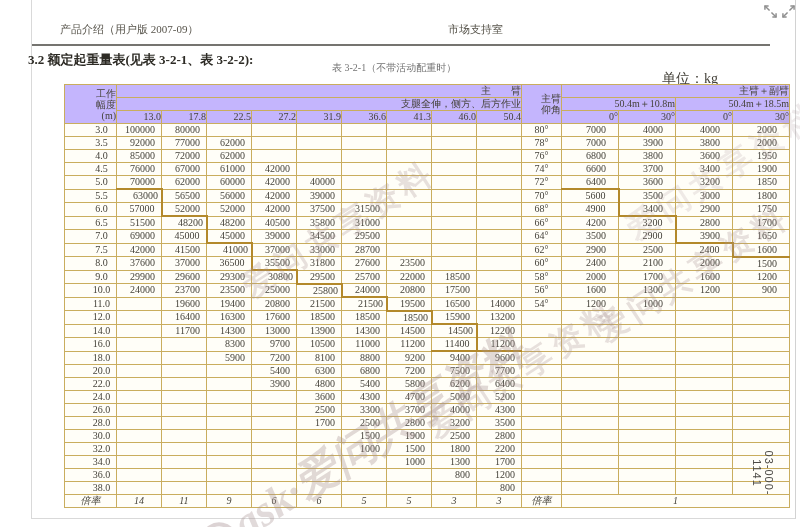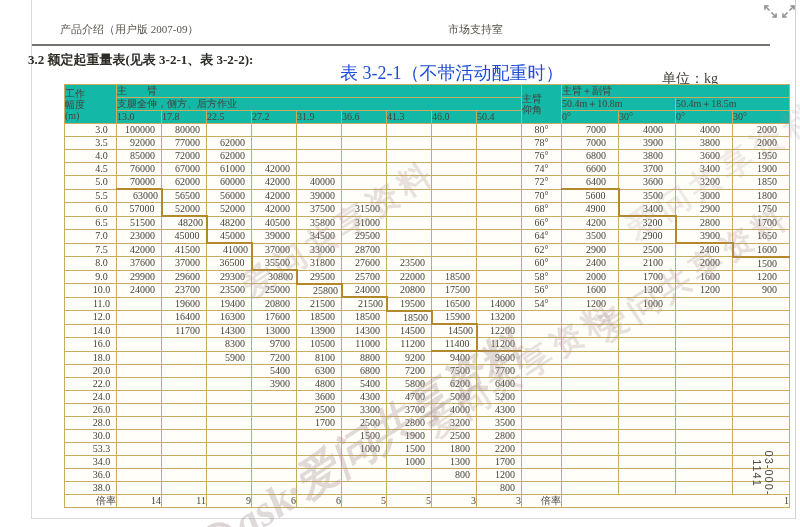--- a/index.html
+++ b/index.html
@@ -7,36 +7,36 @@
     width:800px; height:527px; position:relative; overflow:hidden;
     background:#ffffff; color:#3c3a33;
     font-family:"Liberation Serif","DejaVu Serif",serif;
   }
   .page-frame { position:absolute; left:31px; top:0; width:763px; height:518px;
     border-left:1px solid #d9d9d9; border-right:1px solid #d2d2d2; border-bottom:1px solid #d9d9d9; }
   .hdr-left  { position:absolute; left:60px;  top:22px; font-size:11px; color:#57544b; }
   .hdr-right { position:absolute; left:412px; top:22px; font-size:11px; color:#57544b;margin-left:36px; }
   .rule { position:absolute; left:32px; top:44px; width:738px; height:2px; background:#757470; }
   .heading { position:absolute; left:28px; top:51px; font-size:13px; font-weight:bold; color:#2d2b25; }
-  .tbl-title { position:absolute; left:340px; top:61px; font-size:18px; color:#1d4ed8; }
+  .tbl-title { position:absolute; left:332px; top:61px; font-size:10px; color:#737373; }
   .unit { position:absolute; left:662px; top:70px; font-size:14px; color:#45423a; }
 
   table { position:absolute; left:64px; top:84px; width:726px;
     border-collapse:collapse; table-layout:fixed; background:#fffef8;
     border:1px solid #b99c4e; }
   th, td { border:1px solid #c9ad5e; font-size:10px; font-weight:normal;
     height:12px; line-height:12px; padding:0; color:#45423a;
     overflow:hidden; white-space:nowrap; }
-  thead th { text-align:left; background:#14b8a6; color:#45423a; }
+  thead th { text-align:right; background:#c4b5fd; color:#45423a; }
   .pre { white-space:pre-line; line-height:11px; }
   td.c-radius { text-align:center;padding-left:22px; }
   td.c-num { text-align:right; padding-right:6px; }
   td.c-num.jib { padding-right:12px; }
   td.c-angle { text-align:center; }
-  td.c-mult { text-align:right; }
+  td.c-mult { text-align:center;font-style:italic; }
   .bt{ border-top:2px solid #b3892b !important;padding-left:16px; }
   .br{ border-right:2px solid #b3892b !important; }
   .bb{ border-bottom:2px solid #b3892b !important; }
 
   .wm { position:absolute; transform:rotate(-33deg); color:rgba(168,146,148,0.28);
     font-size:32px; font-weight:bold; letter-spacing:5px; white-space:nowrap; pointer-events:none; }
   .wm-faint { color:rgba(168,146,148,0.18); }
   .wm-logo { position:absolute; transform:rotate(-33deg); color:rgba(168,146,148,0.34);
     font-size:44px; font-weight:bold; font-style:italic; white-space:nowrap; pointer-events:none; }
   .wm-circle { display:inline-block; width:30px; height:30px; border:4px solid rgba(168,146,148,0.40);
@@ -259,21 +259,21 @@
         <td class="c-num"></td>
         <td class="c-num"></td>
         <td class="c-angle">66°</td>
         <td class="c-num jib">4200</td>
         <td class="c-num jib bt br">3200</td>
         <td class="c-num jib">2800</td>
         <td class="c-num jib">1700</td>
       </tr>
       <tr>
         <td class="c-radius">7.0</td>
-        <td class="c-num">23000</td>
+        <td class="c-num">69000</td>
         <td class="c-num br">45000</td>
         <td class="c-num">45000</td>
         <td class="c-num">39000</td>
         <td class="c-num">34500</td>
         <td class="c-num">29500</td>
         <td class="c-num"></td>
         <td class="c-num"></td>
         <td class="c-num"></td>
         <td class="c-angle">64°</td>
         <td class="c-num jib">3500</td>
@@ -530,21 +530,21 @@
         <td class="c-num">1900</td>
         <td class="c-num">2500</td>
         <td class="c-num">2800</td>
         <td class="c-angle"></td>
         <td class="c-num jib"></td>
         <td class="c-num jib"></td>
         <td class="c-num jib"></td>
         <td class="c-num jib"></td>
       </tr>
       <tr>
-        <td class="c-radius">53.3</td>
+        <td class="c-radius">32.0</td>
         <td class="c-num"></td>
         <td class="c-num"></td>
         <td class="c-num"></td>
         <td class="c-num"></td>
         <td class="c-num"></td>
         <td class="c-num">1000</td>
         <td class="c-num">1500</td>
         <td class="c-num">1800</td>
         <td class="c-num">2200</td>
         <td class="c-angle"></td>

